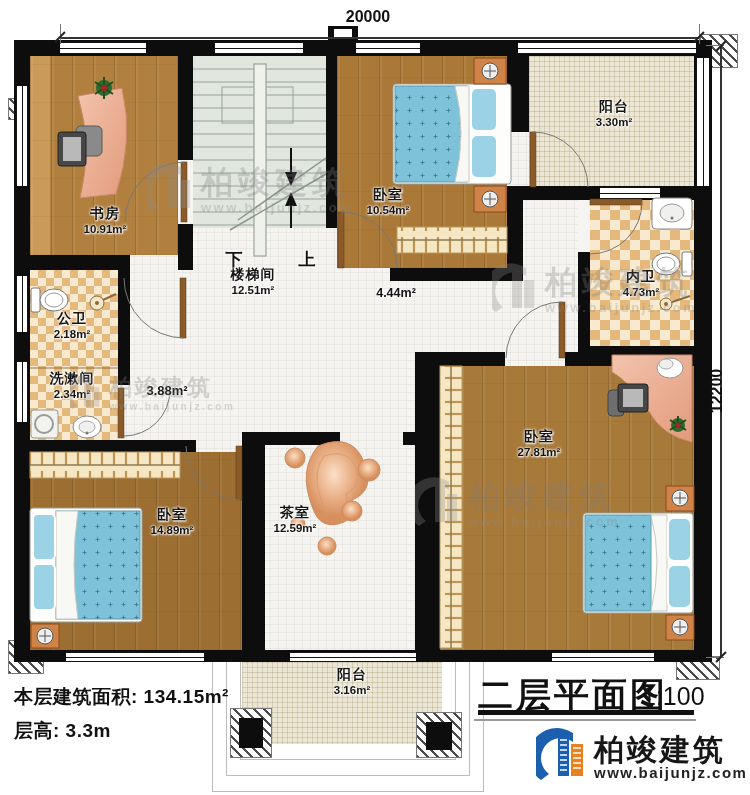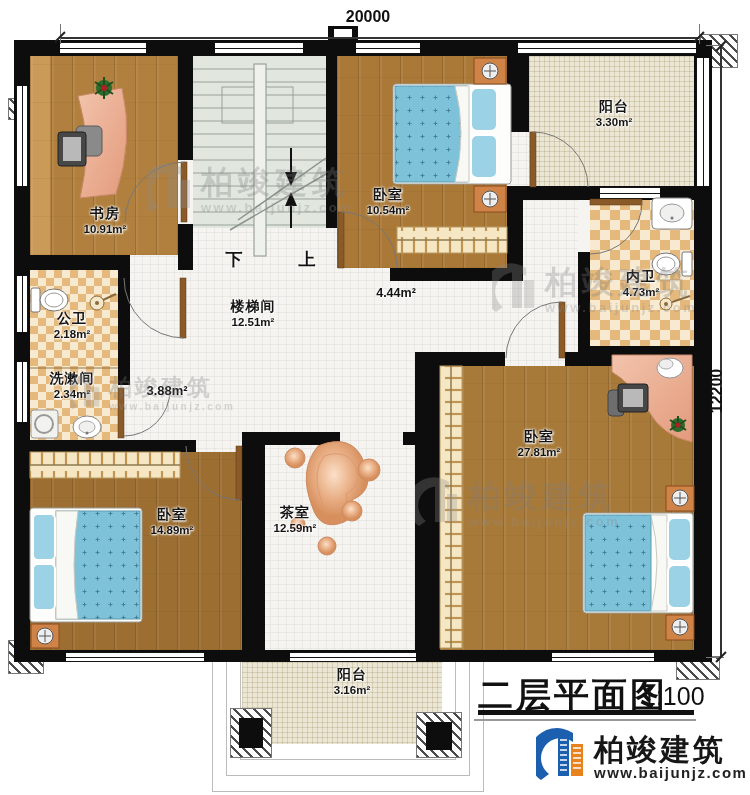--- a/index.html
+++ b/index.html
@@ -341,21 +341,21 @@
         <rect x="559" y="302" width="6" height="56" stroke="#5a3a14" stroke-width=".5"></rect>
         <path d="M506 358 A56 56 0 0 1 562 302" fill="none"></path>
       </g>
     </g>
   </svg>
 
   <div class="rlabel" style="left:105px;top:205px">
     <div class="rn">书房</div>
     <div class="ra">10.91m²</div>
   </div>
-  <div class="rlabel" style="left:253px;top:298px">
+  <div class="rlabel" style="left:253px;top:266px">
     <div class="rn">楼梯间</div>
     <div class="ra">12.51m²</div>
   </div>
   <div class="rlabel" style="left:388px;top:186px">
     <div class="rn">卧室</div>
     <div class="ra">10.54m²</div>
   </div>
   <div class="rlabel" style="left:614px;top:98px">
     <div class="rn">阳台</div>
     <div class="ra">3.30m²</div>
@@ -454,20 +454,22 @@
   <div class="abs ext" style="left:706px;top:657px;width:18px;height:1px"></div>
   <div class="tick" style="left:714px;top:45px"></div>
   <div class="tick" style="left:714px;top:656px"></div>
   <div class="dimtext" style="left:677px;top:382px;width:80px;text-align:center;transform:rotate(-90deg)">12200</div>
 
   <div class="title-text" style="left:478px;top:672px">二层平面图</div>
   <div class="title-scale" style="left:642px;top:682px">1:100</div>
   <div class="tline1" style="left:478px;top:710px;width:216px;height:5px"></div>
   <div class="tline2" style="left:474px;top:719px;width:222px;height:1.5px"></div>
 
+  <div class="sumline" style="left:14px;top:684px">本层建筑面积: 134.15m²</div>
+  <div class="sumline" style="left:14px;top:718px">层高: 3.3m</div>
 
   <svg class="abs" style="left:536px;top:728px;z-index:60" width="50" height="58" viewBox="0 0 50 58">
     <path d="M5 52 A27 27 0 0 1 37 5 L37 14 A20 20 0 0 0 13 46 Z" fill="#1c5fae"></path>
     <rect x="22" y="8" width="11" height="40" fill="#1c5fae"></rect>
     <path d="M24 12h7M24 17h7M24 22h7M24 27h7M24 32h7M24 37h7M24 42h7" stroke="#fff" stroke-width="1.4"></path>
     <rect x="35" y="16" width="12" height="32" fill="#e8821e"></rect>
     <path d="M37 20h8M37 25h8M37 30h8M37 35h8M37 40h8" stroke="#fff" stroke-width="1.4"></path>
   </svg>
   <div class="brand-name" style="left:594px;top:730px">柏竣建筑</div>
   <div class="brand-url" style="left:594px;top:764px">www.baijunjz.com</div>

